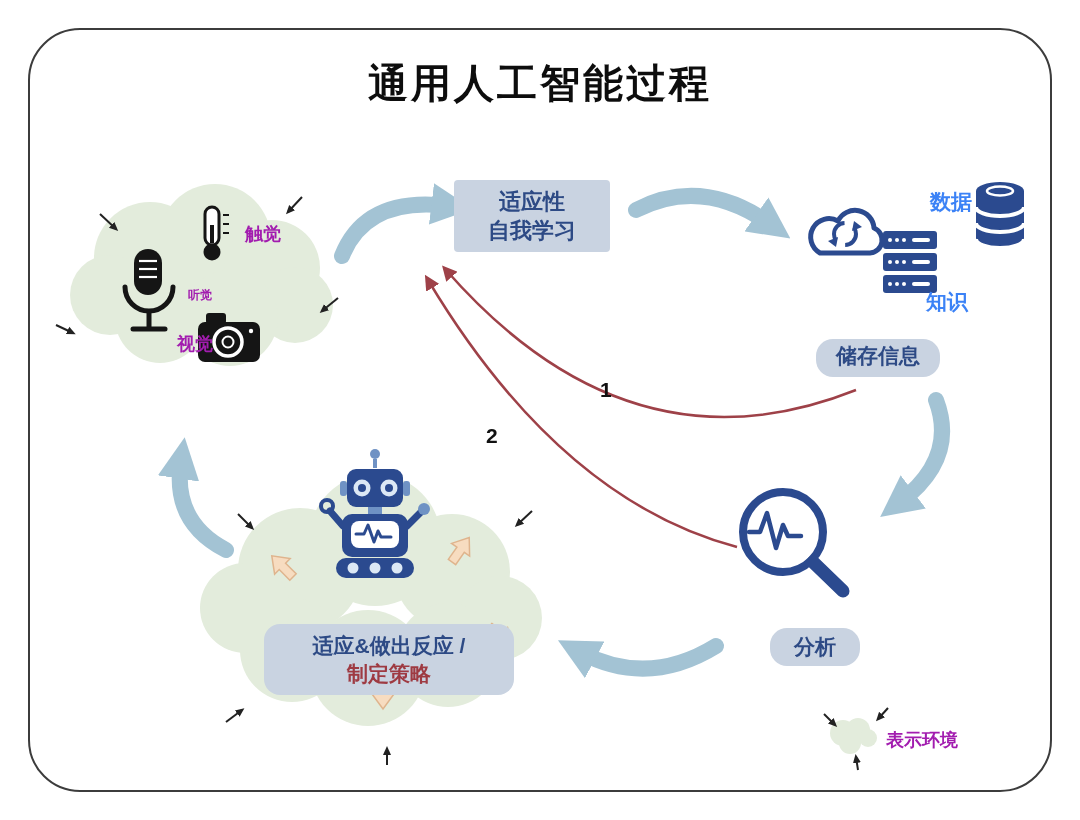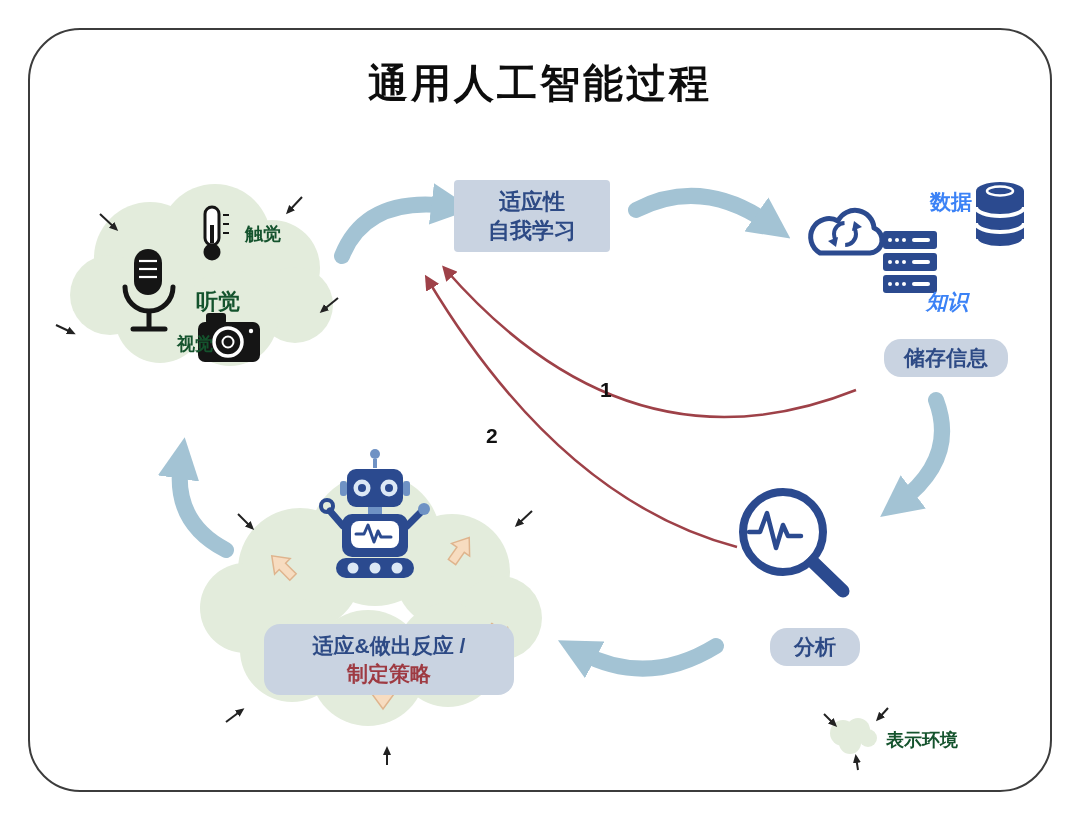--- a/index.html
+++ b/index.html
@@ -7,32 +7,32 @@
   body { font-family:"Liberation Sans","DejaVu Sans",sans-serif; }
   .stage { position:relative; width:1080px; height:820px; background:#fff; overflow:hidden;padding-left:36px; }
   .frame { position:absolute; left:28px; top:28px; width:1024px; height:764px;
            border:2px solid #3c3c3c; border-radius:52px; }
   svg.layer { position:absolute; left:0; top:0; }
   .title { position:absolute; top:56px; left:0; width:100%; text-align:center;
            font-size:40px; font-weight:800; color:#0d0d0d; letter-spacing:3px; }
   .pill { position:absolute; background:#c9d3e1; color:#2d4a85; font-weight:700;
           text-align:center; border-radius:17px; font-size:21px; line-height:1.32; }
   .adaptive { left:454px; top:180px; width:156px; padding:7px 0; font-size:22px; border-radius:4px; }
-  .store    { left:884px; top:339px; padding:5px 20px; }
+  .store    { left:816px; top:339px; padding:5px 20px;font-family:Liberation Mono, monospace; }
   .sense    { left:116px; top:394px; padding:5px 20px; }
   .analysis { left:770px; top:628px; padding:5px 24px; }
   .react    { left:264px; top:592px; width:250px; padding:8px 0; border-radius:16px;margin-top:32px; }
   .react .maroon { color:#9e3a42; }
   .lbl { position:absolute; font-weight:700; }
   .navy { color:#3b82f6; }
-  .dark { color:#14532d; font-weight:600; }
+  .dark { color:#a21caf; font-weight:600; }
   .data      { left:930px; top:188px; font-size:21px; }
-  .knowledge { left:926px; top:288px; font-size:21px;font-style:italic; }
+  .knowledge { left:926px; top:288px; font-size:21px; }
   .touch   { left:245px; top:222px; font-size:18px; }
-  .hearing { left:196px; top:287px; font-size:22px; }
+  .hearing { left:188px; top:287px; font-size:12px; }
   .vision  { left:177px; top:332px; font-size:18px; }
   .env     { left:886px; top:728px; font-size:18px; }
   .num { position:absolute; font-size:21px; font-weight:700; color:#111; }
   .f1 { left:600px; top:378px; }
   .f2 { left:486px; top:424px; }
 </style>
 </head>
 <body>
 
 <div class="stage">

